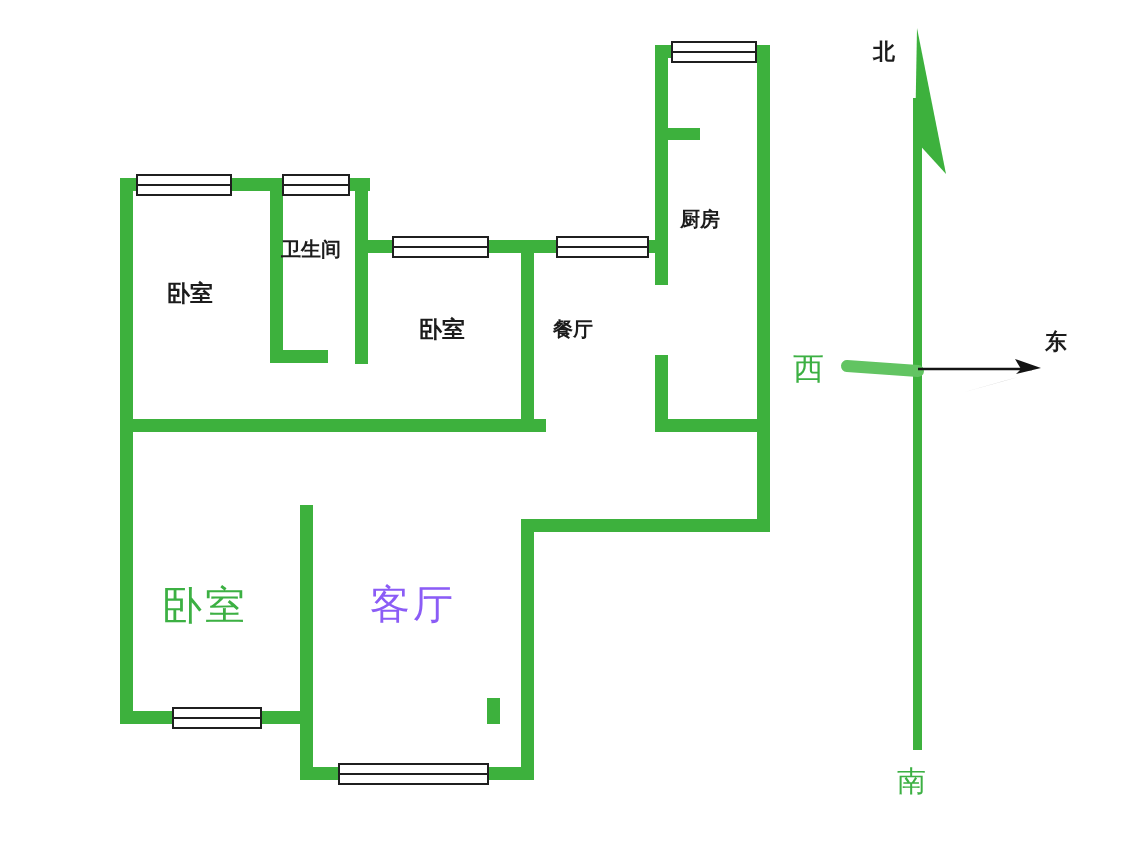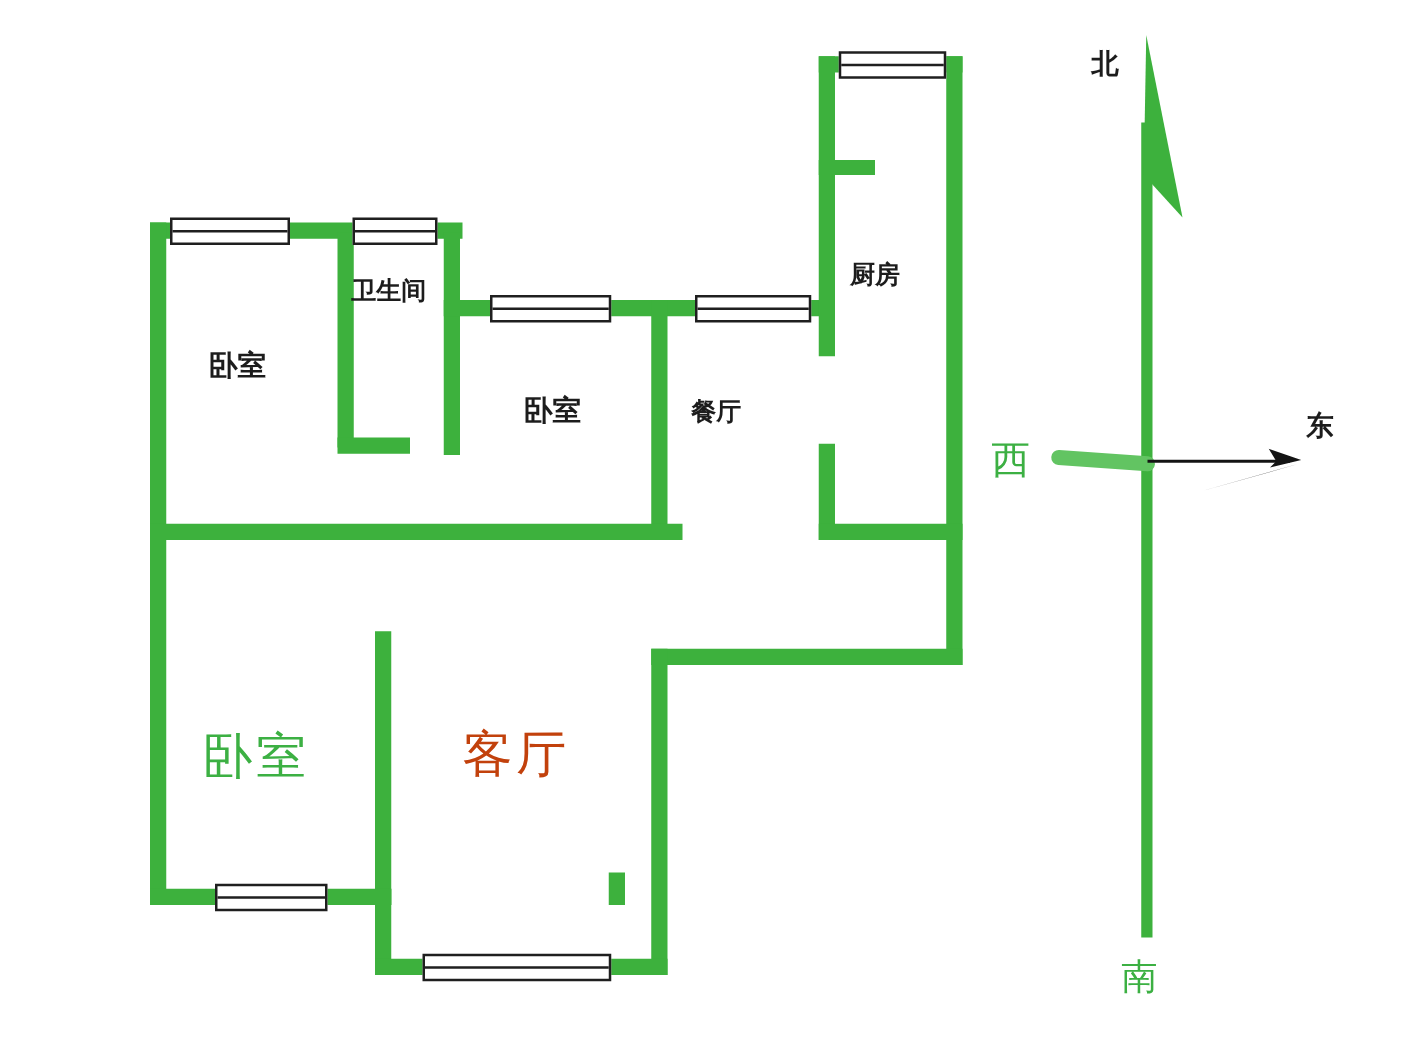--- a/index.html
+++ b/index.html
@@ -17,21 +17,21 @@
     border-top:2px solid #1f1f1f; margin-top:-1px;
   }
   .label { position:absolute; white-space:nowrap; z-index:3; line-height:1.1; }
   .lbl-sm  { font-size:20px; font-weight:bold; color:#1c1c1c; }
   .lbl-md  { font-size:23px; font-weight:bold; color:#1c1c1c; }
   .lbl-big {
     font-size:40px; font-weight:normal; letter-spacing:3px;
     font-family:"DejaVu Serif","Liberation Serif",serif;
   }
   .green-text { color:#3cb043; }
-  .gray-text  { color:#c2410c; }
+  .gray-text  { color:#8b5cf6; }
   .compass-label { font-family:"DejaVu Serif","Liberation Serif",serif; }
   .compass-svg { position:absolute; left:0; top:0; z-index:1; pointer-events:none; }
 </style>
 </head>
 <body>
 
 <div class="plan">
 
   <div class="wall" style="left:120px;top:178px;width:250px;height:13px"></div>
   <div class="wall" style="left:120px;top:178px;width:13px;height:546px"></div>
@@ -62,21 +62,21 @@
 
   <div class="win" style="left:136px;top:174px;width:96px;height:22px"></div>
   <div class="win" style="left:282px;top:174px;width:68px;height:22px"></div>
   <div class="win" style="left:392px;top:236px;width:97px;height:22px"></div>
   <div class="win" style="left:556px;top:236px;width:93px;height:22px"></div>
   <div class="win" style="left:671px;top:41px;width:86px;height:22px"></div>
   <div class="win" style="left:172px;top:707px;width:90px;height:22px"></div>
   <div class="win" style="left:338px;top:763px;width:151px;height:22px"></div>
 
   <span class="label lbl-md" style="left:167px;top:281px">卧室</span>
-  <span class="label lbl-sm" style="left:281px;top:221px">卫生间</span>
+  <span class="label lbl-sm" style="left:281px;top:238px">卫生间</span>
   <span class="label lbl-md" style="left:419px;top:317px">卧室</span>
   <span class="label lbl-sm" style="left:553px;top:318px">餐厅</span>
   <span class="label lbl-sm" style="left:680px;top:208px">厨房</span>
   <span class="label lbl-big green-text" style="left:162px;top:583px">卧室</span>
   <span class="label lbl-big gray-text" style="left:370px;top:582px">客厅</span>
 
   <svg class="compass-svg" width="1125" height="843" viewBox="0 0 1125 843">
 
     <rect x="913" y="98" width="9" height="652" fill="#3db13d"></rect>
 

